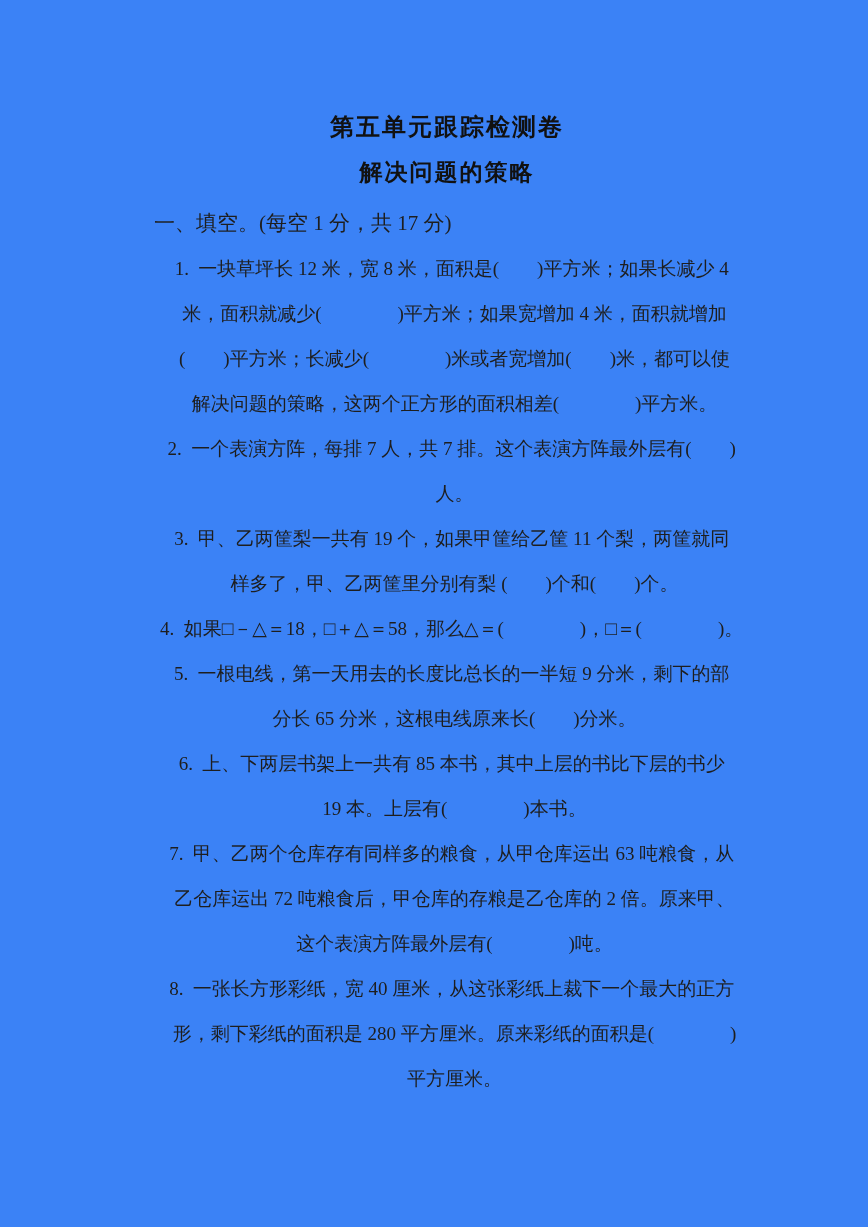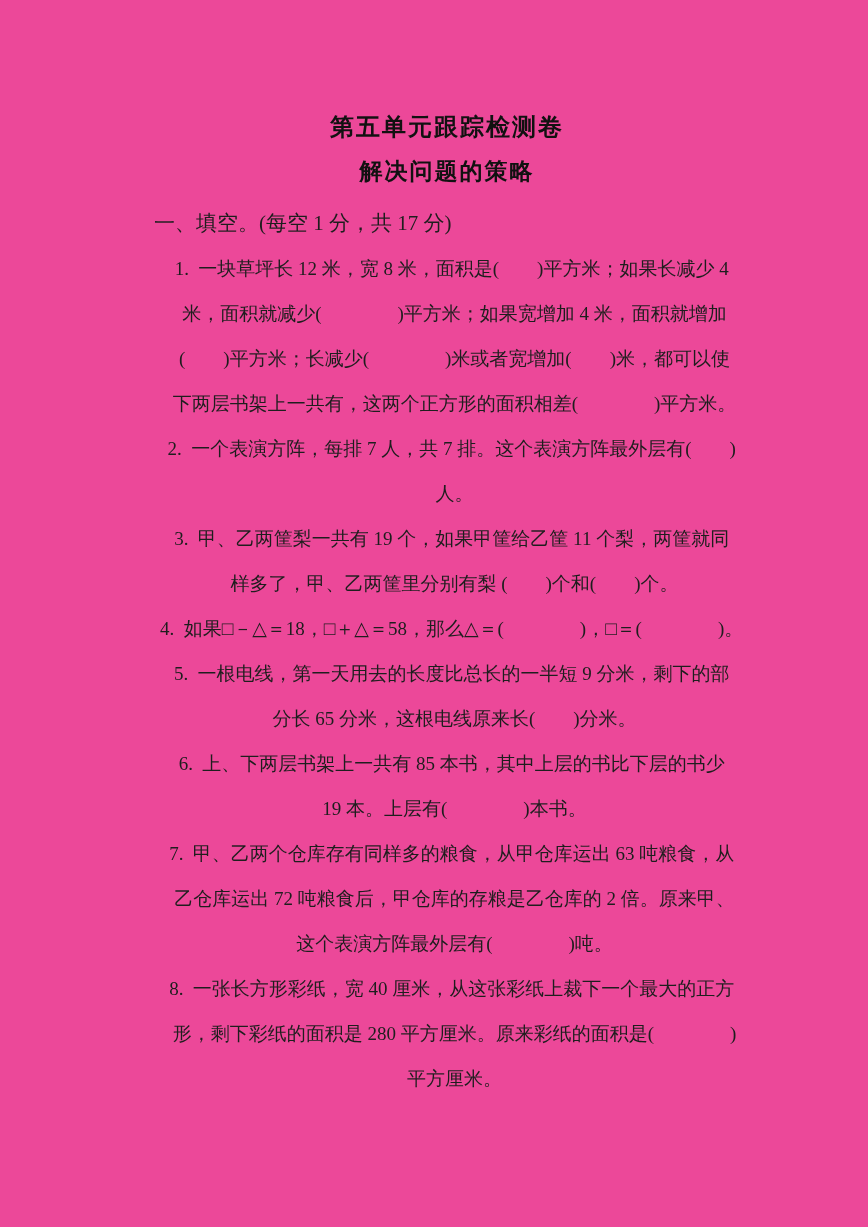--- a/index.html
+++ b/index.html
@@ -5,21 +5,21 @@
   html, body {
     margin: 0;
     padding: 0;
     background: #e8e8e8;
   }
   .page {
     position: relative;
     width: 868px;
     height: 1227px;
     margin: 0 auto;
-    background: #ec4899;
+    background: #3b82f6;
     color: #1e1e1e;
     font-family: "Liberation Serif", "DejaVu Serif", serif;
     overflow: hidden;
     box-sizing: border-box;
   }
   .doc {
     padding: 104px 104px 0 130px;
   }
   .title {
     margin: 0;
@@ -32,21 +32,21 @@
     font-family: "DejaVu Serif", "Liberation Serif", serif;
   }
   .subtitle {
     margin: 0;
     text-align: center;
     font-size: 23px;
     line-height: 46px;
     font-weight: 900;
     letter-spacing: 2px;
     color: #111;
-    font-family: Liberation Mono, monospace;
+    font-family: Liberation Serif, serif;
   }
   .section-heading {
     margin-top: 5px;
     font-size: 21px;
     line-height: 45px;
     margin-left: 24px;
   }
   .question {
     margin-left: 15px;
     font-size: 19px;
@@ -72,21 +72,21 @@
 
     <h1 class="title">第五单元跟踪检测卷</h1>
     <h2 class="subtitle">解决问题的策略</h2>
 
     <div class="section-heading">一、填空。(每空 1 分，共 17 分)</div>
 
     <div class="question">
       <div class="qline first"><span class="qnum">1.</span><span>一块草坪长 12 米，宽 8 米，面积是(　　)平方米；如果长减少 4</span></div>
       <div class="qline">米，面积就减少(　　　　)平方米；如果宽增加 4 米，面积就增加</div>
       <div class="qline">(　　)平方米；长减少(　　　　)米或者宽增加(　　)米，都可以使</div>
-      <div class="qline">下两层书架上一共有，这两个正方形的面积相差(　　　　)平方米。</div>
+      <div class="qline">解决问题的策略，这两个正方形的面积相差(　　　　)平方米。</div>
     </div>
 
     <div class="question">
       <div class="qline first"><span class="qnum">2.</span><span>一个表演方阵，每排 7 人，共 7 排。这个表演方阵最外层有(　　)</span></div>
       <div class="qline">人。</div>
     </div>
 
     <div class="question">
       <div class="qline first"><span class="qnum">3.</span><span>甲、乙两筐梨一共有 19 个，如果甲筐给乙筐 11 个梨，两筐就同</span></div>
       <div class="qline">样多了，甲、乙两筐里分别有梨 (　　)个和(　　)个。</div>

